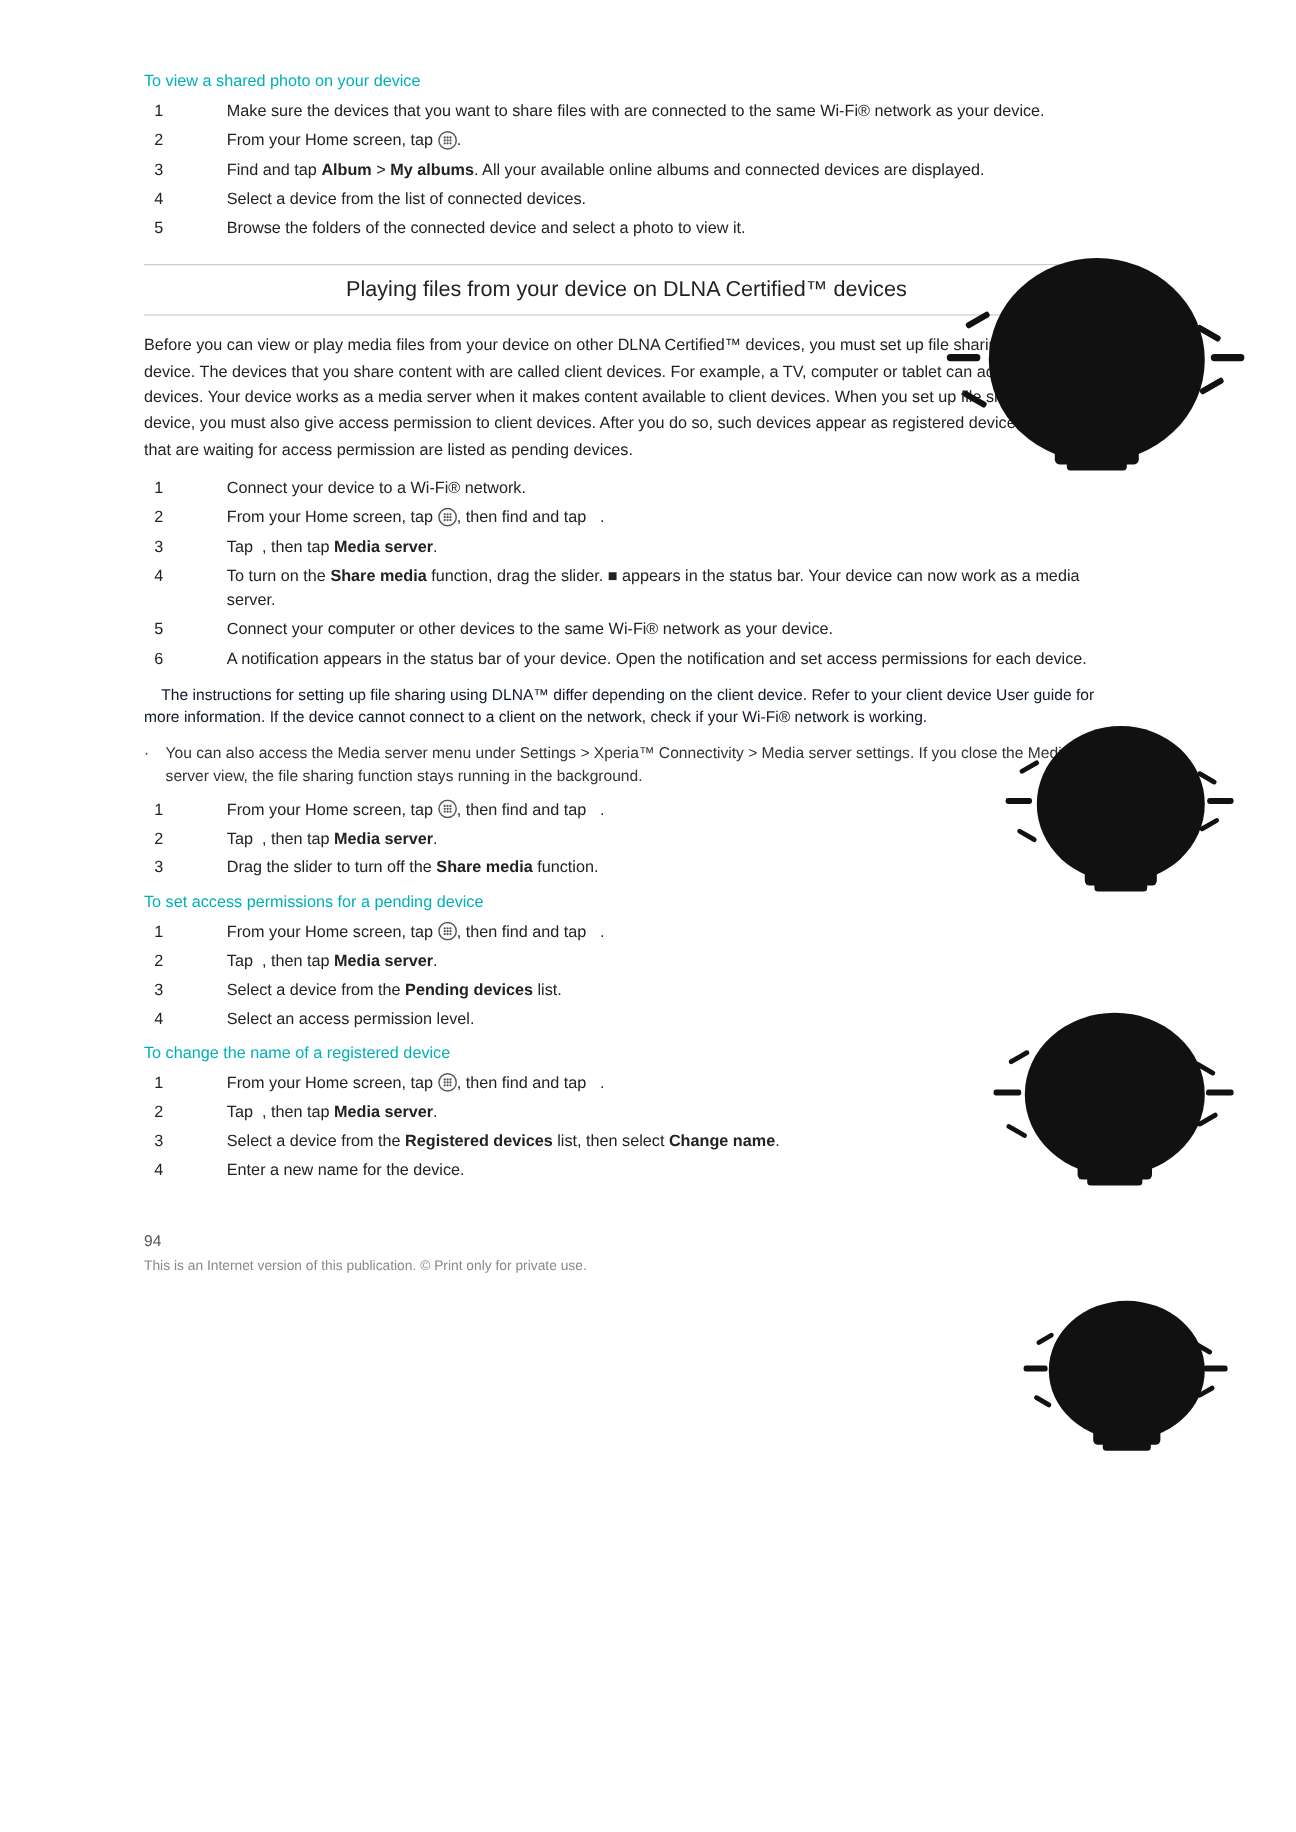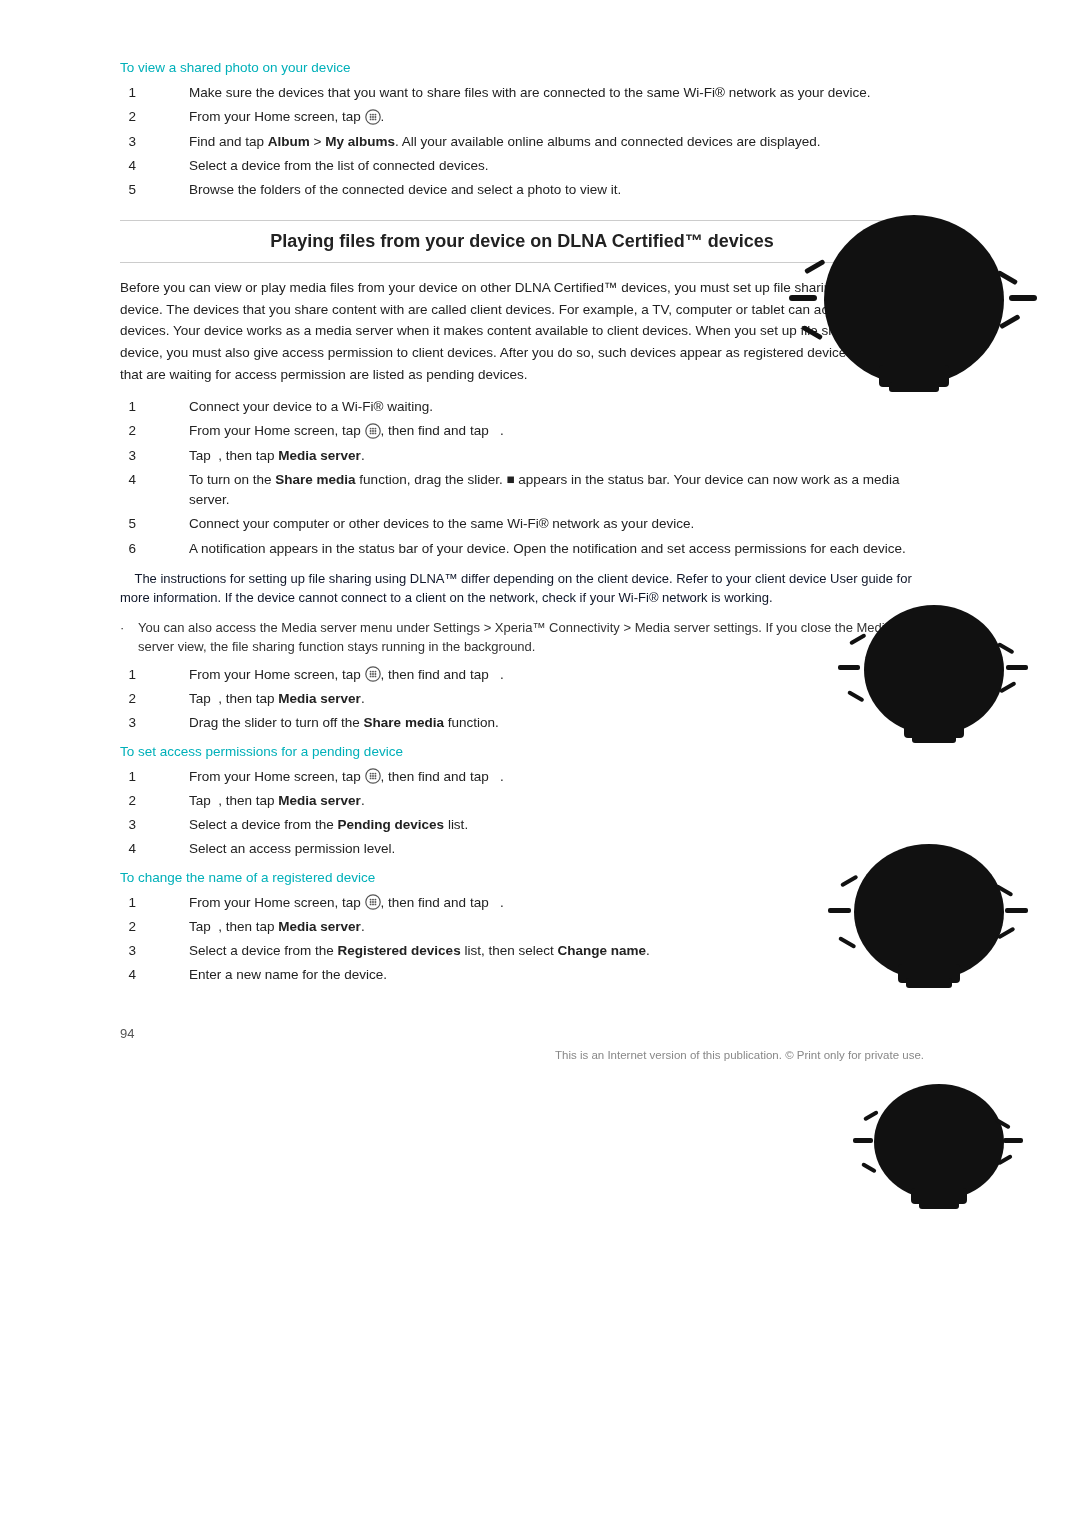--- a/index.html
+++ b/index.html
@@ -43,21 +43,21 @@
     }
     .numbered-list li .content {
       flex: 1;
       margin-left: 45px;
     }
     b, strong {
       font-weight: bold;
     }
     .chapter-heading {
       font-size: 18px;
-      font-weight: bold;
+      font-weight: normal;
       border-top: 1px solid #ccc;
       border-bottom: 1px solid #ccc;
       padding: 10px 0;
       margin: 20px 0 14px 0;
       text-align: center;
     }
     .body-text {
       font-size: 13.5px;
       line-height: 1.6;
       margin-bottom: 12px;
@@ -78,21 +78,21 @@
     }
     .note-bullet .dot {
       min-width: 10px;
     }
     .page-number {
       font-size: 13px;
       color: #555;
       margin-top: 40px;
     }
     .footer-text {
-      text-align: right;
+      text-align: left;
       font-size: 11.5px;
       color: #888;
       margin-top: 8px;
     }
     .icon-apps {
       display: inline-block;
       width: 16px;
       height: 16px;
       vertical-align: middle;
       position: relative;
@@ -142,21 +142,21 @@
   </div>
 
   <div class="chapter-heading">Playing files from your device on DLNA Certified™ devices</div>
 
   <p class="body-text">Before you can view or play media files from your device on other DLNA Certified™ devices, you must set up file sharing on your device. The devices that you share content with are called client devices. For example, a TV, computer or tablet can act as client devices. Your device works as a media server when it makes content available to client devices. When you set up file sharing on your device, you must also give access permission to client devices. After you do so, such devices appear as registered devices. Devices that are waiting for access permission are listed as pending devices.</p>
 
   <div>
     <ol class="numbered-list">
       <li>
         <span class="num">1</span>
-        <span class="content">Connect your device to a Wi-Fi® waiting.</span>
+        <span class="content">Connect your device to a Wi-Fi® network.</span>
       </li>
       <li>
         <span class="num">2</span>
         <span class="content">From your Home screen, tap <svg class="icon-apps" viewBox="0 0 20 20">
               <circle cx="10" cy="10" r="9" fill="none" stroke="#555" stroke-width="1.5"></circle>
               <circle cx="7" cy="7" r="1.2" fill="#555"></circle>
               <circle cx="10" cy="7" r="1.2" fill="#555"></circle>
               <circle cx="13" cy="7" r="1.2" fill="#555"></circle>
               <circle cx="7" cy="10" r="1.2" fill="#555"></circle>
               <circle cx="10" cy="10" r="1.2" fill="#555"></circle>

